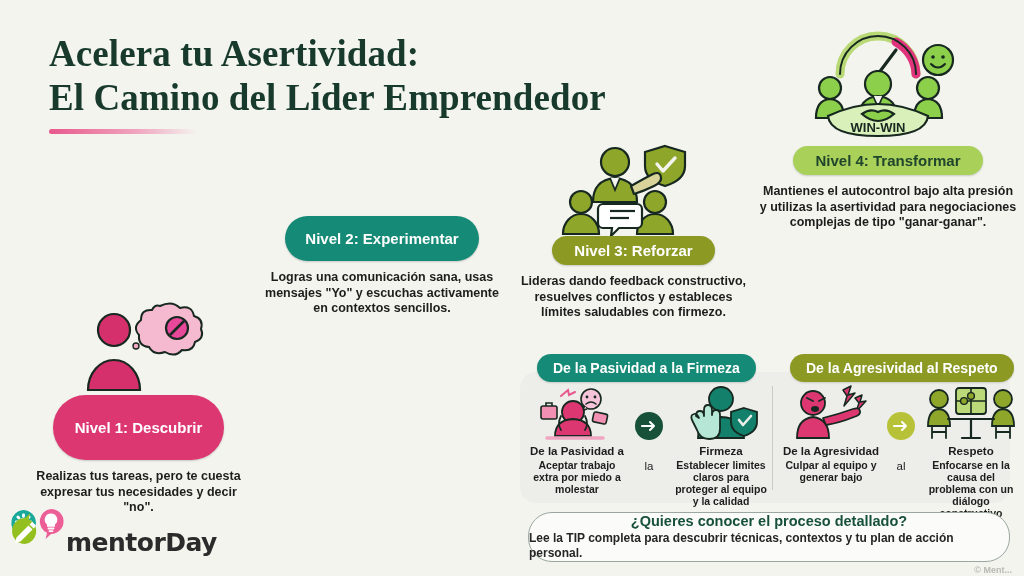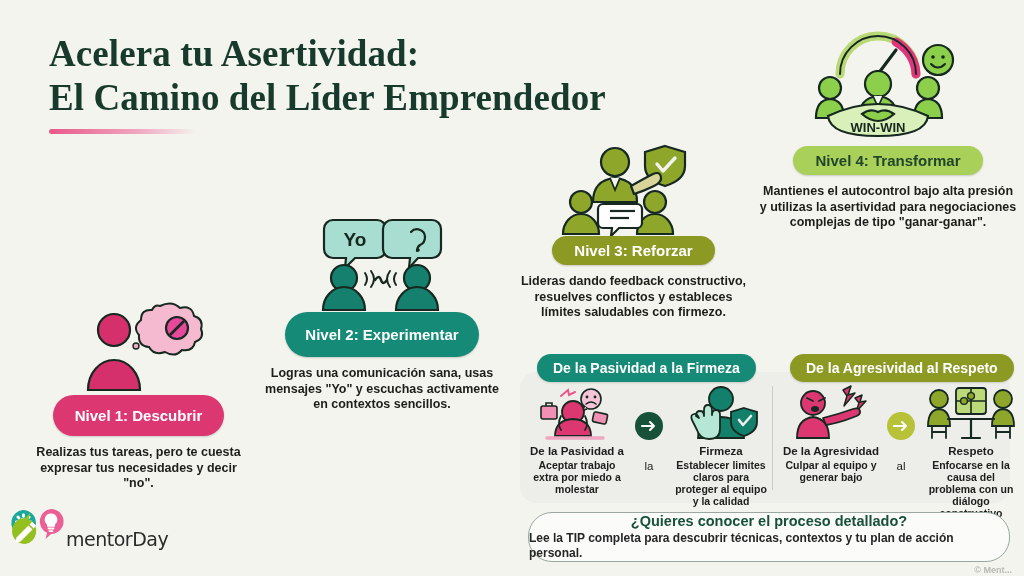--- a/index.html
+++ b/index.html
@@ -24,21 +24,21 @@
   }
 
   
   .level{position:absolute;text-align:center;}
   .level .art{display:flex;align-items:center;justify-content:center;}
   .badge{
     display:inline-block;border-radius:999px;
     font-weight:700;color:#ffffff;white-space:nowrap;
     box-shadow:0 1px 2px rgba(0,0,0,.18);
   }
-  .badge.l1{background:#dd3772;padding:12px 22px;font-size:15px;}
+  .badge.l1{background:#dd3772;padding:24px 22px;font-size:15px;}
   .badge.l2{background:#158a76;padding:14px 20px;font-size:15px;}
   .badge.l3{background:#8c9a24;padding:6px 22px;font-size:15px;}
   .badge.l4{background:#a9d15a;padding:6px 22px;font-size:15px;color:#20452c;}
   .desc{
     margin-top:9px;font-size:12.5px;line-height:15.5px;color:#1d1d1b;
     font-weight:600;
   }
 
   #level1{left:26px;top:300px;width:225px;}
   #level2{left:264px;top:216px;width:236px;}
@@ -88,21 +88,21 @@
     background:#fbfbf9;border:1.5px solid #9aa89f;border-radius:24px;
     display:flex;flex-direction:column;align-items:center;justify-content:center;
   }
   .cta-title{font-size:14.5px;font-weight:700;color:#17513a;line-height:17px;}
   .cta-sub{font-size:12px;font-weight:600;color:#262626;line-height:15px;margin-top:1px;}
 
   
   .logo{position:absolute;left:10px;top:508px;width:180px;height:58px;}
   .logo-text{
     position:absolute;left:56px;top:20px;
-    font-size:19px;font-weight:400;color:#2b2b2b;letter-spacing:-.5px;
+    font-size:25px;font-weight:700;color:#2b2b2b;letter-spacing:-.5px;
     font-family:"DejaVu Sans",sans-serif;
   }
   .watermark{
     position:absolute;right:12px;bottom:1px;
     font-size:9px;color:#b9bab4;font-weight:600;
   }
   svg{display:block;overflow:visible;}
 </style>
 </head>
 <body>
@@ -125,36 +125,20 @@
         <path d="M96 6 q12-6 20 2 q12-3 14 8 q10 3 7 13 q4 9-6 13 q-2 10-13 8 q-7 8-17 2 q-11 4-16-5 q-11-1-10-12 q-7-8 2-15 q0-11 11-10 q3-6 8-4 z" fill="#f5b9d0" stroke="#16281f" stroke-width="2"></path>
         <circle cx="113" cy="28" r="11" fill="#e8489a" stroke="#16281f" stroke-width="2.2"></circle>
         <line x1="106" y1="35" x2="120" y2="21" stroke="#16281f" stroke-width="2.6"></line>
       </svg>
     </div>
     <div class="badge l1">Nivel 1: Descubrir</div>
     <div class="desc">Realizas tus tareas, pero te cuesta expresar tus necesidades y decir "no".</div>
   </div>
 
   <div class="level" id="level2">
-    <div class="art">
-      <svg width="150" height="96" viewBox="0 0 150 96">
-        <path d="M26 4 h44 a9 9 0 0 1 9 9 v20 a9 9 0 0 1-9 9 h-22 l-10 10 l1-10 h-13 a9 9 0 0 1-9-9 v-20 a9 9 0 0 1 9-9 z" fill="#a8ddd2" stroke="#16281f" stroke-width="2.2"></path>
-        <text x="48" y="30" font-family="Liberation Sans, sans-serif" font-size="19" font-weight="700" fill="#16281f" text-anchor="middle">Yo</text>
-        <path d="M85 4 h40 a9 9 0 0 1 9 9 v20 a9 9 0 0 1-9 9 h-14 l-9 10 l1-10 h-18 a9 9 0 0 1-9-9 v-20 a9 9 0 0 1 9-9 z" fill="#a8ddd2" stroke="#16281f" stroke-width="2.2"></path>
-        <path d="M104 16 a8 8 0 0 1 14 5 q0 6-5 8 q-3 2-3 6" fill="none" stroke="#16281f" stroke-width="2.2" stroke-linecap="round"></path>
-        <circle cx="111" cy="34" r="1.8" fill="#16281f"></circle>
-        <circle cx="37" cy="62" r="13" fill="#14806d" stroke="#16281f" stroke-width="2.2"></circle>
-        <path d="M16 94 a21 23 0 0 1 42 0 z" fill="#14806d" stroke="#16281f" stroke-width="2.2"></path>
-        <circle cx="110" cy="62" r="13" fill="#14806d" stroke="#16281f" stroke-width="2.2"></circle>
-        <path d="M89 94 a21 23 0 0 1 42 0 z" fill="#14806d" stroke="#16281f" stroke-width="2.2"></path>
-        <path d="M58 57 q4 6 0 12 M64 55 q6 8 0 16" fill="none" stroke="#16281f" stroke-width="2" stroke-linecap="round"></path>
-        <path d="M89 57 q-4 6 0 12 M83 55 q-6 8 0 16" fill="none" stroke="#16281f" stroke-width="2" stroke-linecap="round"></path>
-        <path d="M68 64 q4-6 6 0 t6 0" fill="none" stroke="#16281f" stroke-width="2.4" stroke-linecap="round"></path>
-      </svg>
-    </div>
     <div class="badge l2">Nivel 2: Experimentar</div>
     <div class="desc">Logras una comunicación sana, usas mensajes "Yo" y escuchas activamente en contextos sencillos.</div>
   </div>
 
   <div class="level" id="level3">
     <div class="art">
       <svg width="150" height="96" viewBox="0 0 150 96">
         <path d="M106 6 l20 6 v14 q0 14-20 20 q-20-6-20-20 v-14 z" fill="#8ea62a" stroke="#16281f" stroke-width="2.2"></path>
         <path d="M98 24 l6 7 l12-13" fill="none" stroke="#f4f4ef" stroke-width="3.4" stroke-linecap="round" stroke-linejoin="round"></path>
         <circle cx="56" cy="22" r="14" fill="#8ea62a" stroke="#16281f" stroke-width="2.2"></circle>

